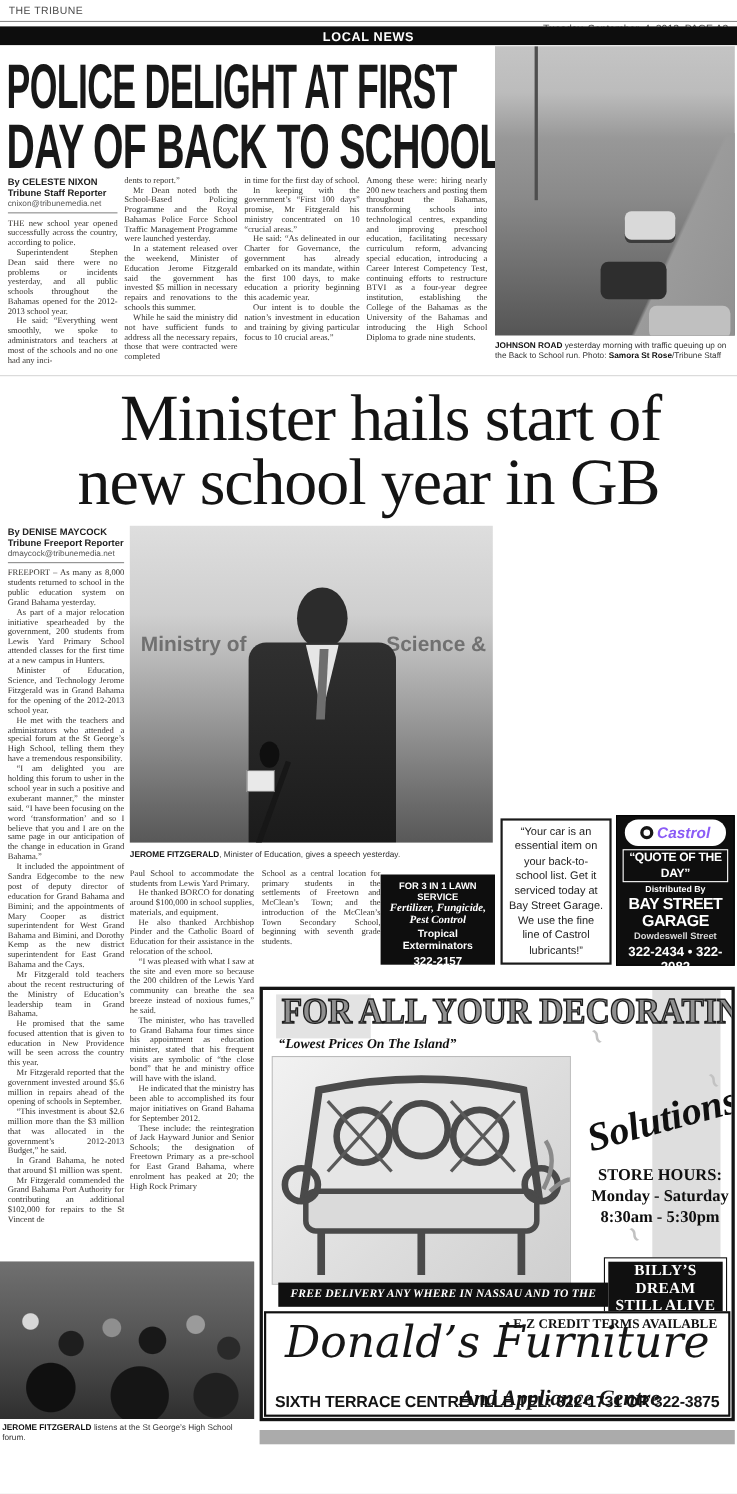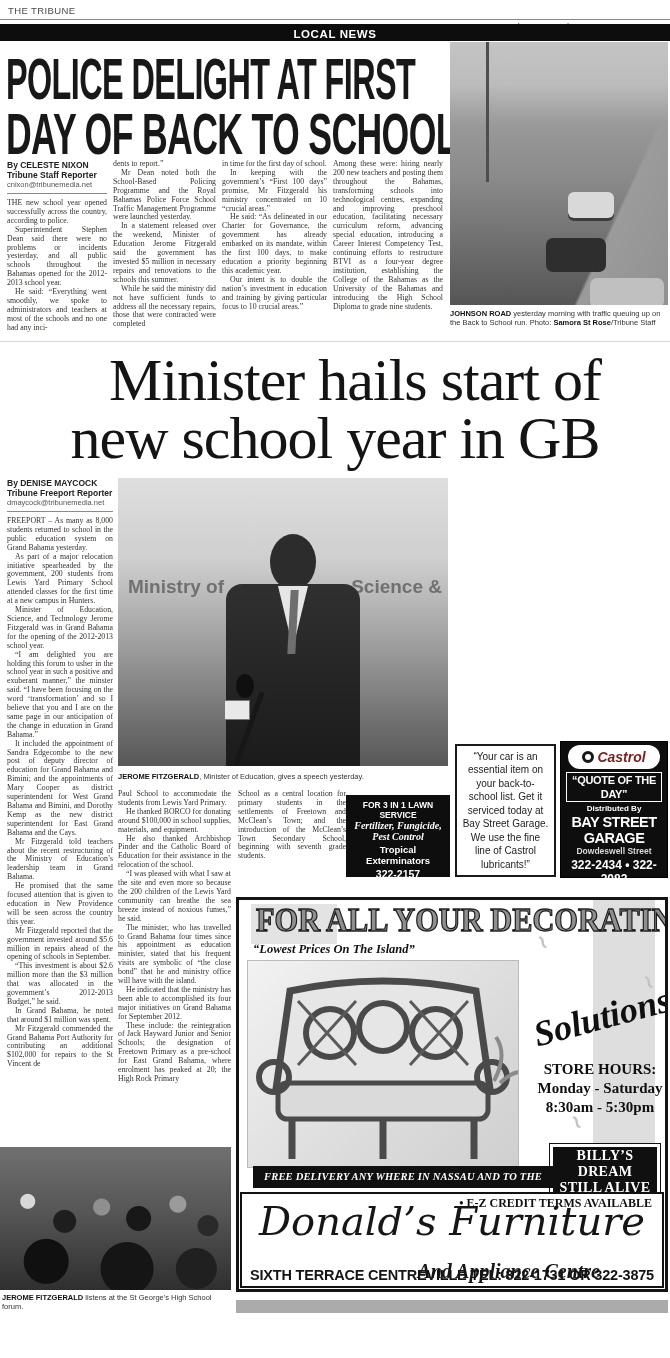--- a/index.html
+++ b/index.html
@@ -88,21 +88,21 @@
   .ad-lawn .l4 { font:bold 9.5px "Liberation Sans",sans-serif; margin-top:2px;}
   .ad-lawn .l5 { font:bold 10.5px "Liberation Sans",sans-serif; margin-top:2px;}
 
   .ad-quote { left:455px; top:744px; width:101px; height:133px; border:2px solid #1a1a1a; background:#fff;
     display:flex; align-items:center; }
   .ad-quote span { font:10px/13.5px "Liberation Sans",sans-serif; color:#222; text-align:center; padding:0 5px; }
 
   .ad-castrol { left:560px; top:741px; width:108px; height:137px; background:#0e0e0e; border:1px solid #000; text-align:center; color:#fff; padding-top:3px;}
   .castrol-pill { margin:0 auto; width:92px; height:24px; background:#fff; border-radius:12px; display:flex; align-items:center; justify-content:center; gap:3px;}
   .castrol-ring { width:12px; height:12px; border:3px solid #161616; border-radius:50%; }
-  .castrol-word { font:italic bold 14px "Liberation Sans",sans-serif; color:#7f1d1d; }
+  .castrol-word { font:italic bold 14px "Liberation Sans",sans-serif; color:#8b5cf6; }
   .castrol-qotd { border:1px solid #fff; margin:3px 5px 2px 5px; font:bold 11px/14px "Liberation Sans",sans-serif; letter-spacing:-.3px;}
   .castrol-dist { font:bold 8px "Liberation Sans",sans-serif; }
   .castrol-garage { font:bold 14.5px "Liberation Sans",sans-serif; letter-spacing:-.5px; margin-top:1px;}
   .castrol-street { font:bold 8.5px "Liberation Sans",sans-serif; color:#d9d9d9;}
   .castrol-phones { font:bold 12px "Liberation Sans",sans-serif; margin-top:2px;}
 
   
   .ad-don { left:236px; top:897px; width:432px; height:395px; border:3px solid #141414; background:#fff; overflow:hidden;}
   .don-band-r { position:absolute; right:10px; top:0; width:62px; height:290px; background:#cdcdcd; opacity:.65;}
   .don-band-l { position:absolute; left:12px; top:4px; width:86px; height:40px; background:#dcdcdc; opacity:.8;}
@@ -206,20 +206,21 @@
 
   <div class="col a2c1">
     <div class="byline-name">By DENISE MAYCOCK</div>
     <div class="byline-title">Tribune Freeport Reporter</div>
     <div class="byline-mail">dmaycock@tribunemedia.net</div>
     <div class="byline-rule"></div>
     <div>
         <p>FREEPORT – As many as 8,000 students returned to school in the public education system on Grand Bahama yesterday.</p>
         <p>As part of a major relocation initiative spearheaded by the government, 200 students from Lewis Yard Primary School attended classes for the first time at a new campus in Hunters.</p>
         <p>Minister of Education, Science, and Technology Jerome Fitzgerald was in Grand Bahama for the opening of the 2012-2013 school year.</p>
+        <p>He met with the teachers and administrators who attended a special forum at the St George’s High School, telling them they have a tremendous responsibility.</p>
         <p>“I am delighted you are holding this forum to usher in the school year in such a positive and exuberant manner,” the minster said. “I have been focusing on the word ‘transformation’ and so I believe that you and I are on the same page in our anticipation of the change in education in Grand Bahama.”</p>
         <p>It included the appointment of Sandra Edgecombe to the new post of deputy director of education for Grand Bahama and Bimini; and the appointments of Mary Cooper as district superintendent for West Grand Bahama and Bimini, and Dorothy Kemp as the new district superintendent for East Grand Bahama and the Cays.</p>
         <p>Mr Fitzgerald told teachers about the recent restructuring of the Ministry of Education’s leadership team in Grand Bahama.</p>
         <p>He promised that the same focused attention that is given to education in New Providence will be seen across the country this year.</p>
         <p>Mr Fitzgerald reported that the government invested around $5.6 million in repairs ahead of the opening of schools in September.</p>
         <p>“This investment is about $2.6 million more than the $3 million that was allocated in the government’s 2012-2013 Budget,” he said.</p>
         <p>In Grand Bahama, he noted that around $1 million was spent.</p>
         <p>Mr Fitzgerald commended the Grand Bahama Port Authority for contributing an additional $102,000 for repairs to the St Vincent de</p>
       </div>
   </div>

